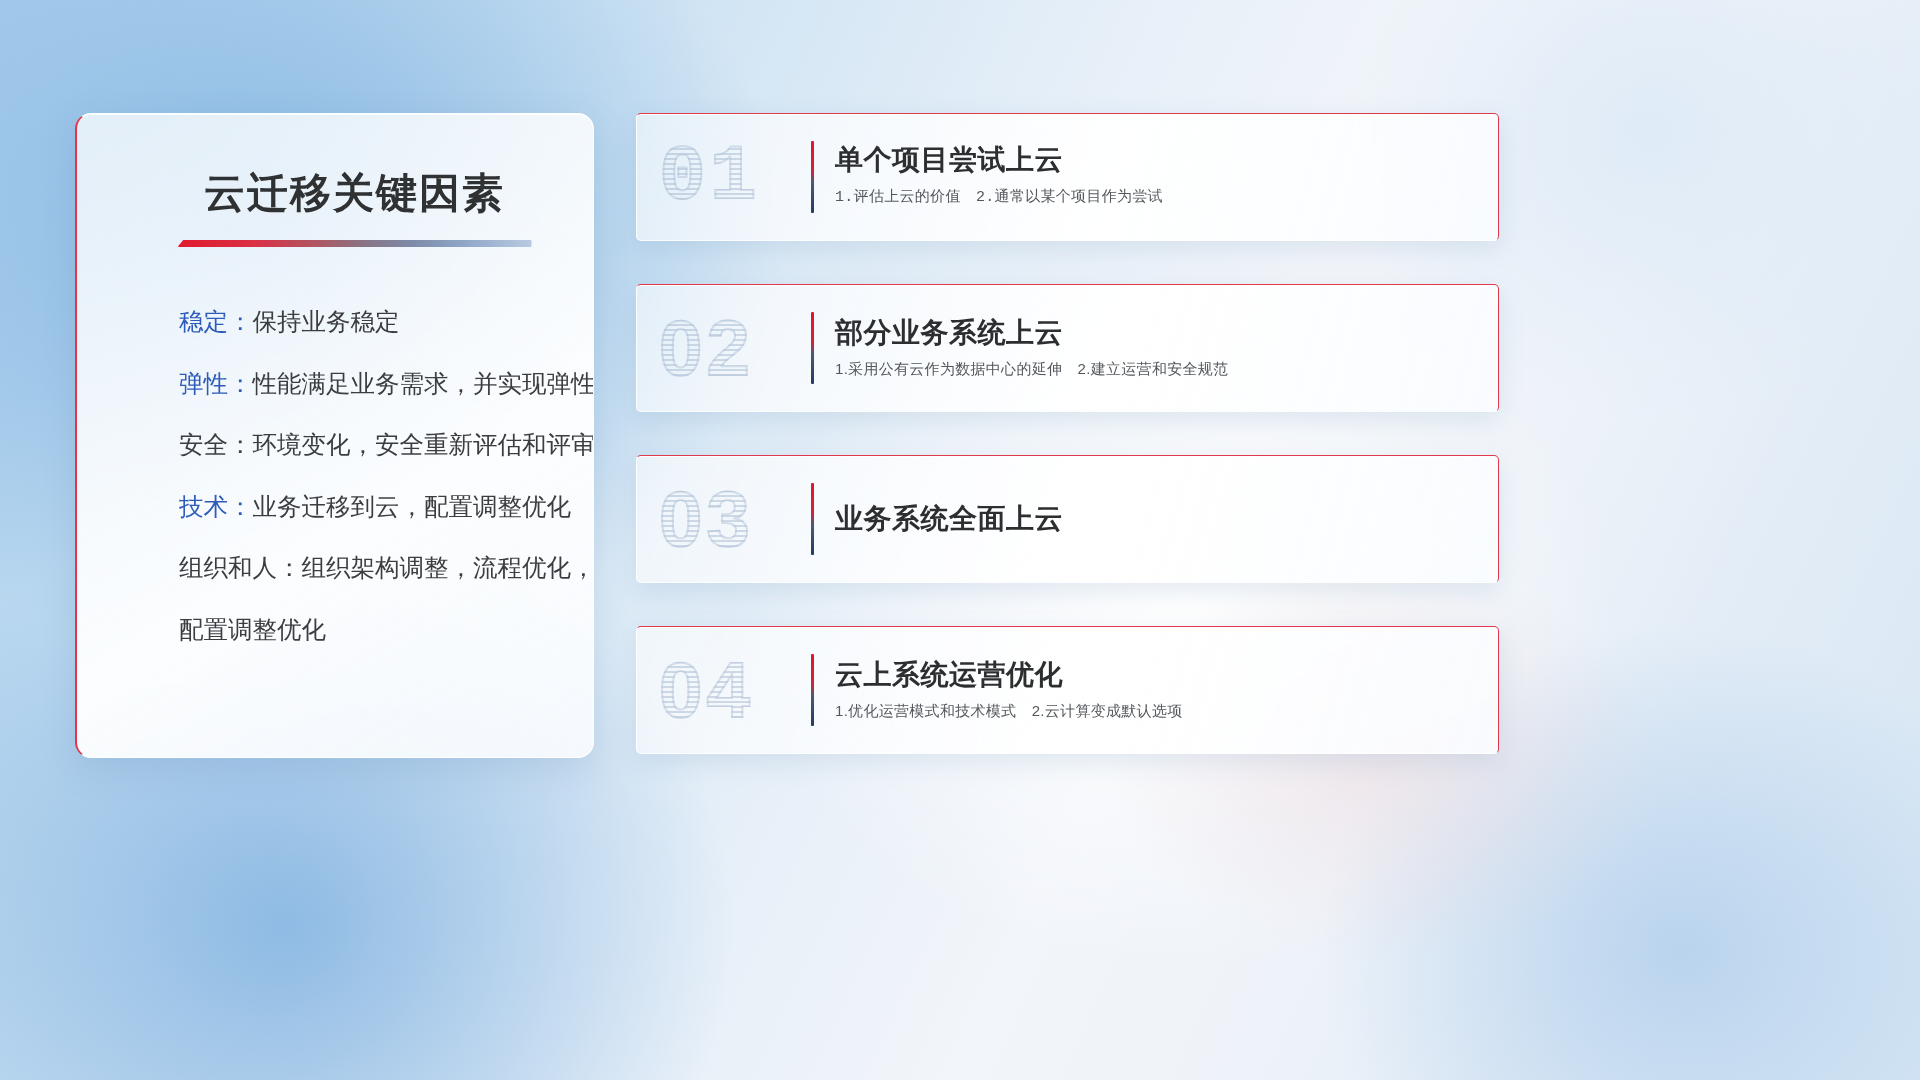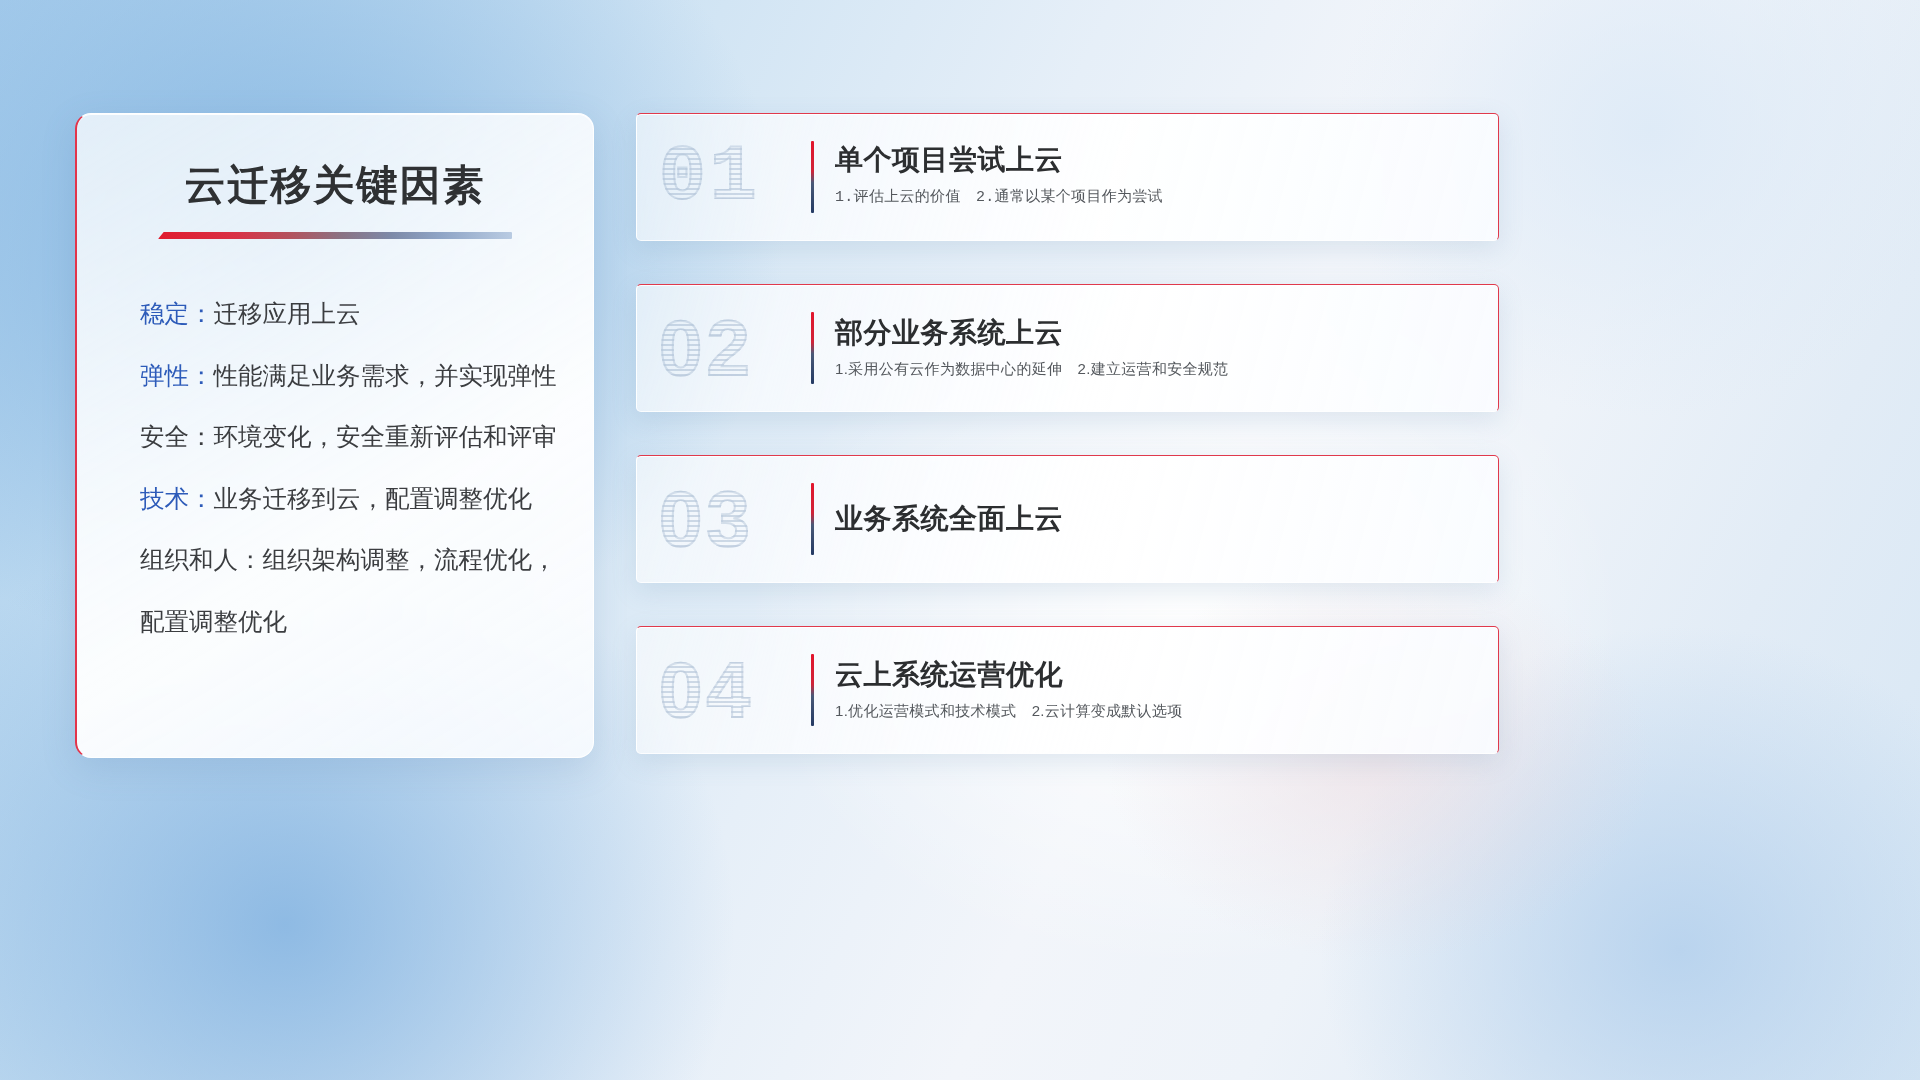--- a/index.html
+++ b/index.html
@@ -61,21 +61,21 @@
         rgba(255,255,255,0.72) 0%,
         rgba(253,254,255,0.88) 38%,
         rgba(255,255,255,0.95) 62%,
         rgba(250,252,255,0.88) 100%);
     border:1px solid rgba(255,255,255,0.95);
     border-left:2px solid #e3344a;
     box-shadow:0 10px 34px rgba(90,130,170,0.18), inset 0 1px 0 rgba(255,255,255,0.9);
     backdrop-filter:blur(4px);
     overflow:hidden;
   }
-  #left-card-inner { position:absolute; inset:0; padding:26px 34px 0 34px; }
+  #left-card-inner { position:absolute; inset:0; padding:34px 34px 0 34px;margin-left:39px; }
 
   #panel-title {
     font-size:41px; font-weight:bold; color:#2f3133;
     letter-spacing:2px; text-align:center;
     margin-top:18px;
   }
   #title-rule {
     margin:19px auto 0 auto; width:354px; height:7px;
     background:linear-gradient(90deg,
       #e01b2e 0%, #d93146 22%, #b1545f 38%,
@@ -163,21 +163,21 @@
 <div id="stage">
 
   <section id="left-card">
     <div id="left-card-inner">
       <h1 id="panel-title">云迁移关键因素</h1>
       <div id="title-rule"></div>
 
       <div id="factor-list">
 
         <div class="factor-row">
-          <span class="factor-key">稳定：</span><span class="factor-val">迁移应用上云</span>
+          <span class="factor-key">稳定：</span><span class="factor-val">保持业务稳定</span>
         </div>
 
         <div class="factor-row">
           <span class="factor-key">弹性：</span><span class="factor-val">性能满足业务需求，并实现弹性</span>
         </div>
 
         <div class="factor-row">
           <span class="factor-key neutral">安全：</span><span class="factor-val">环境变化，安全重新评估和评审</span>
         </div>
 

